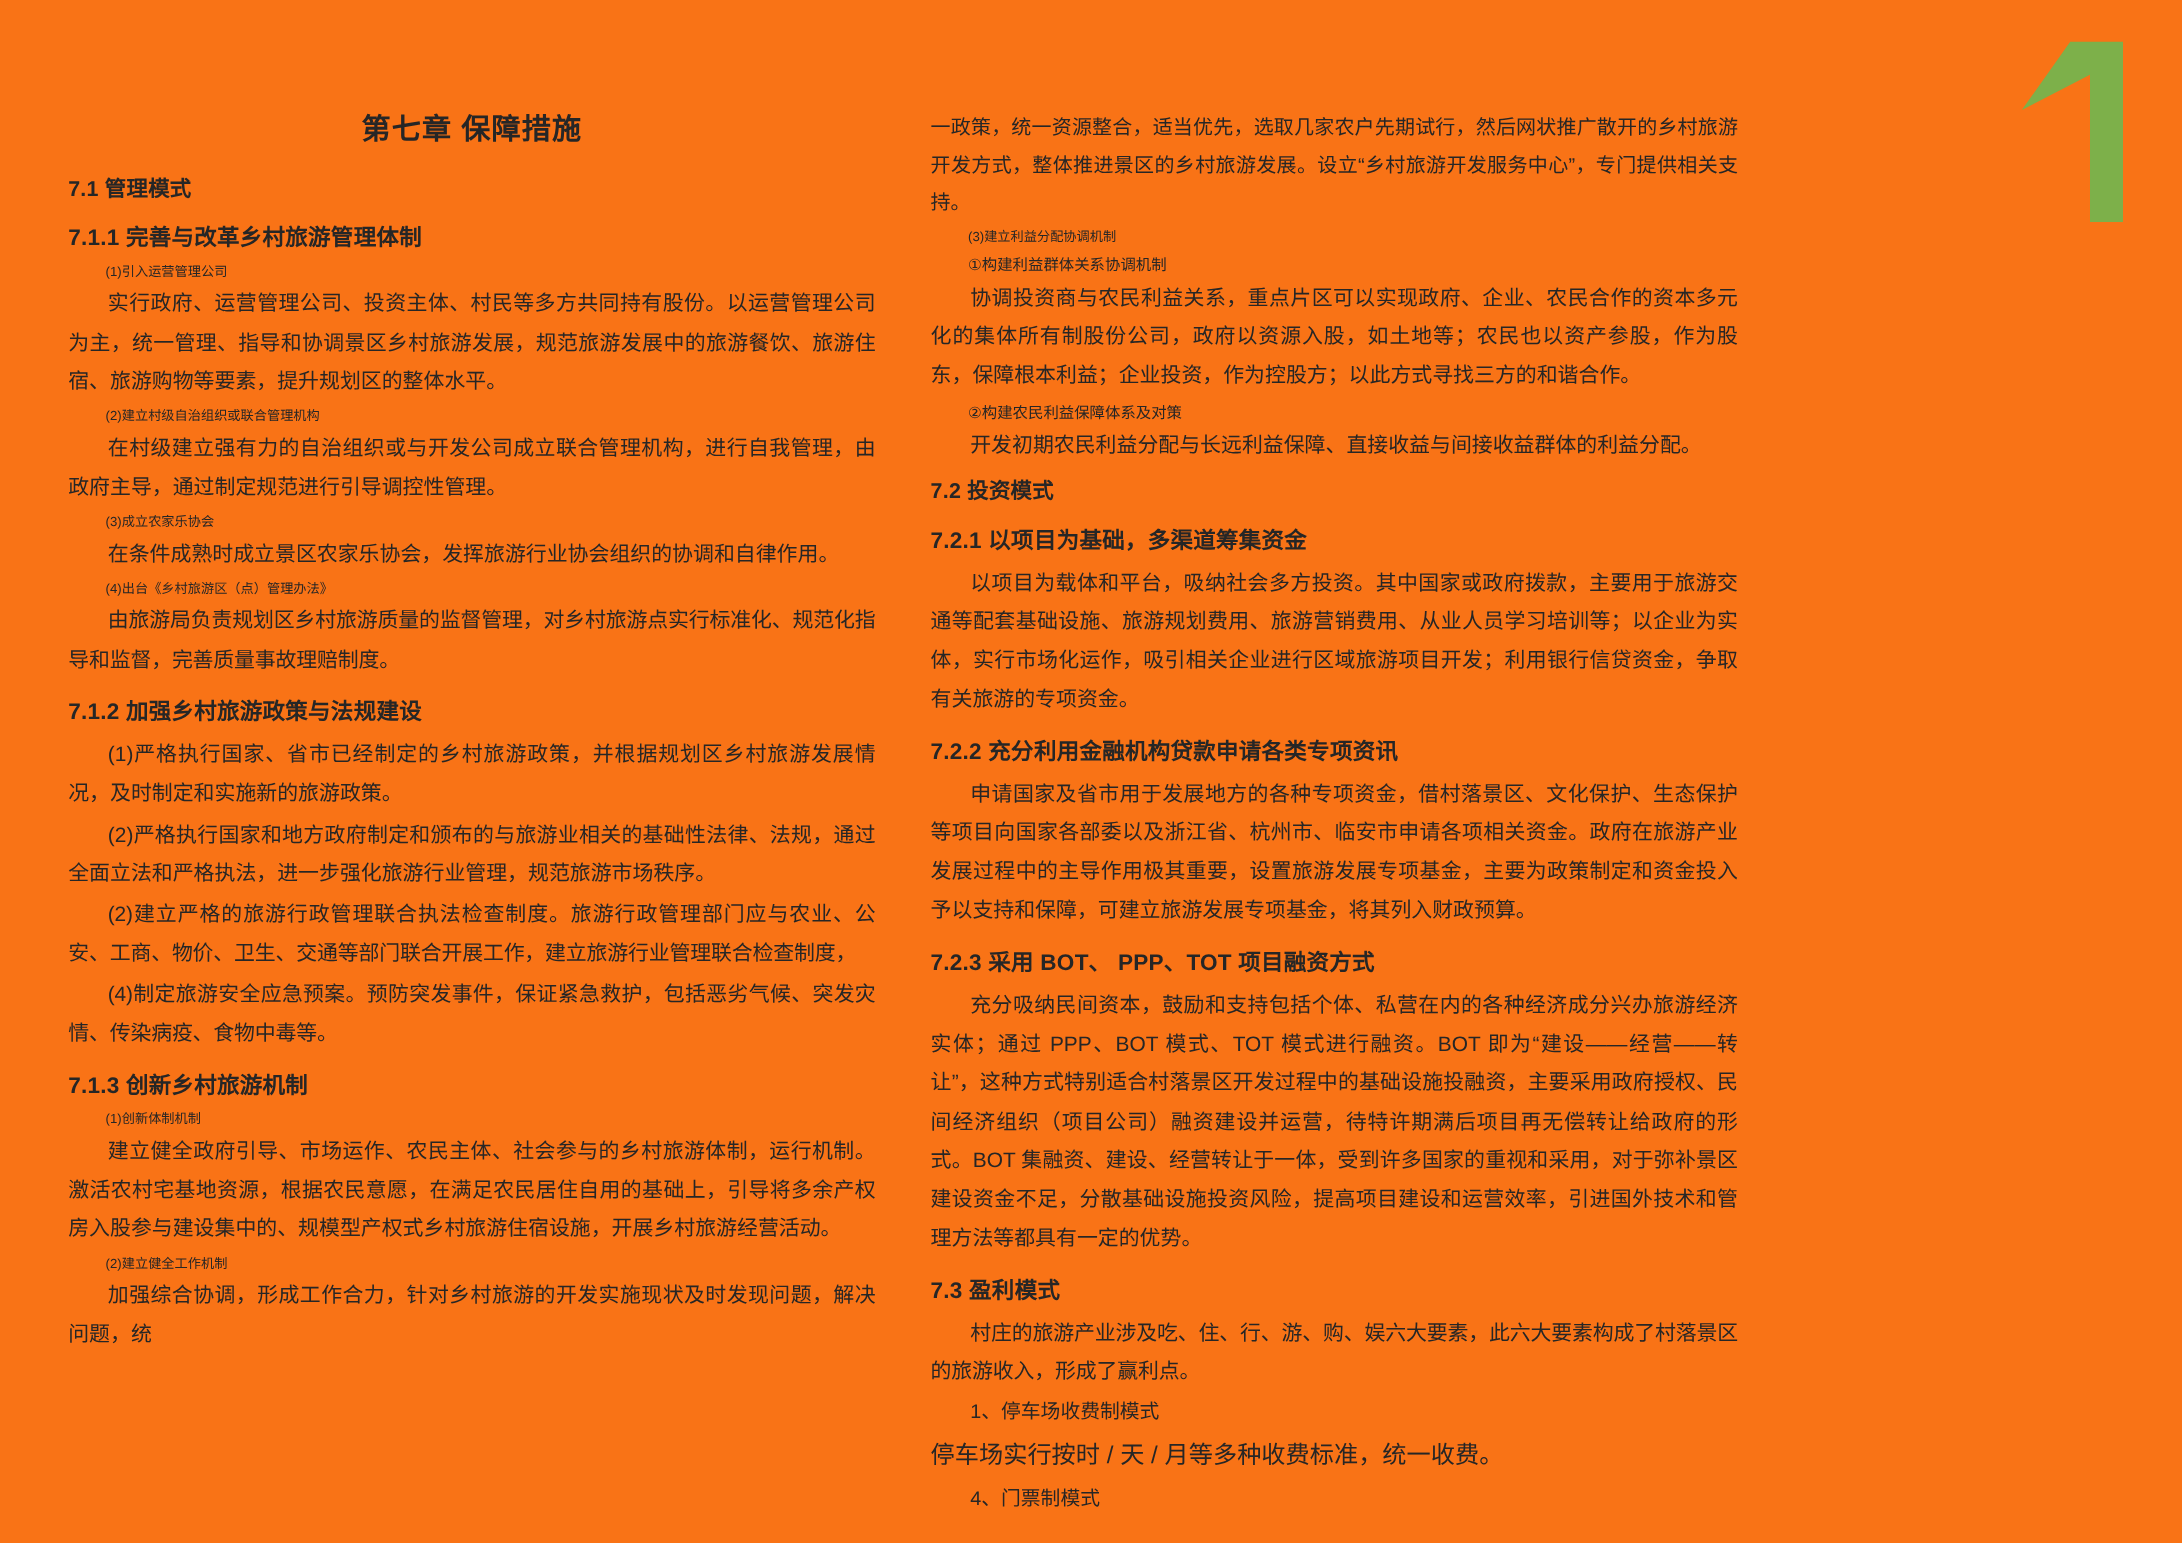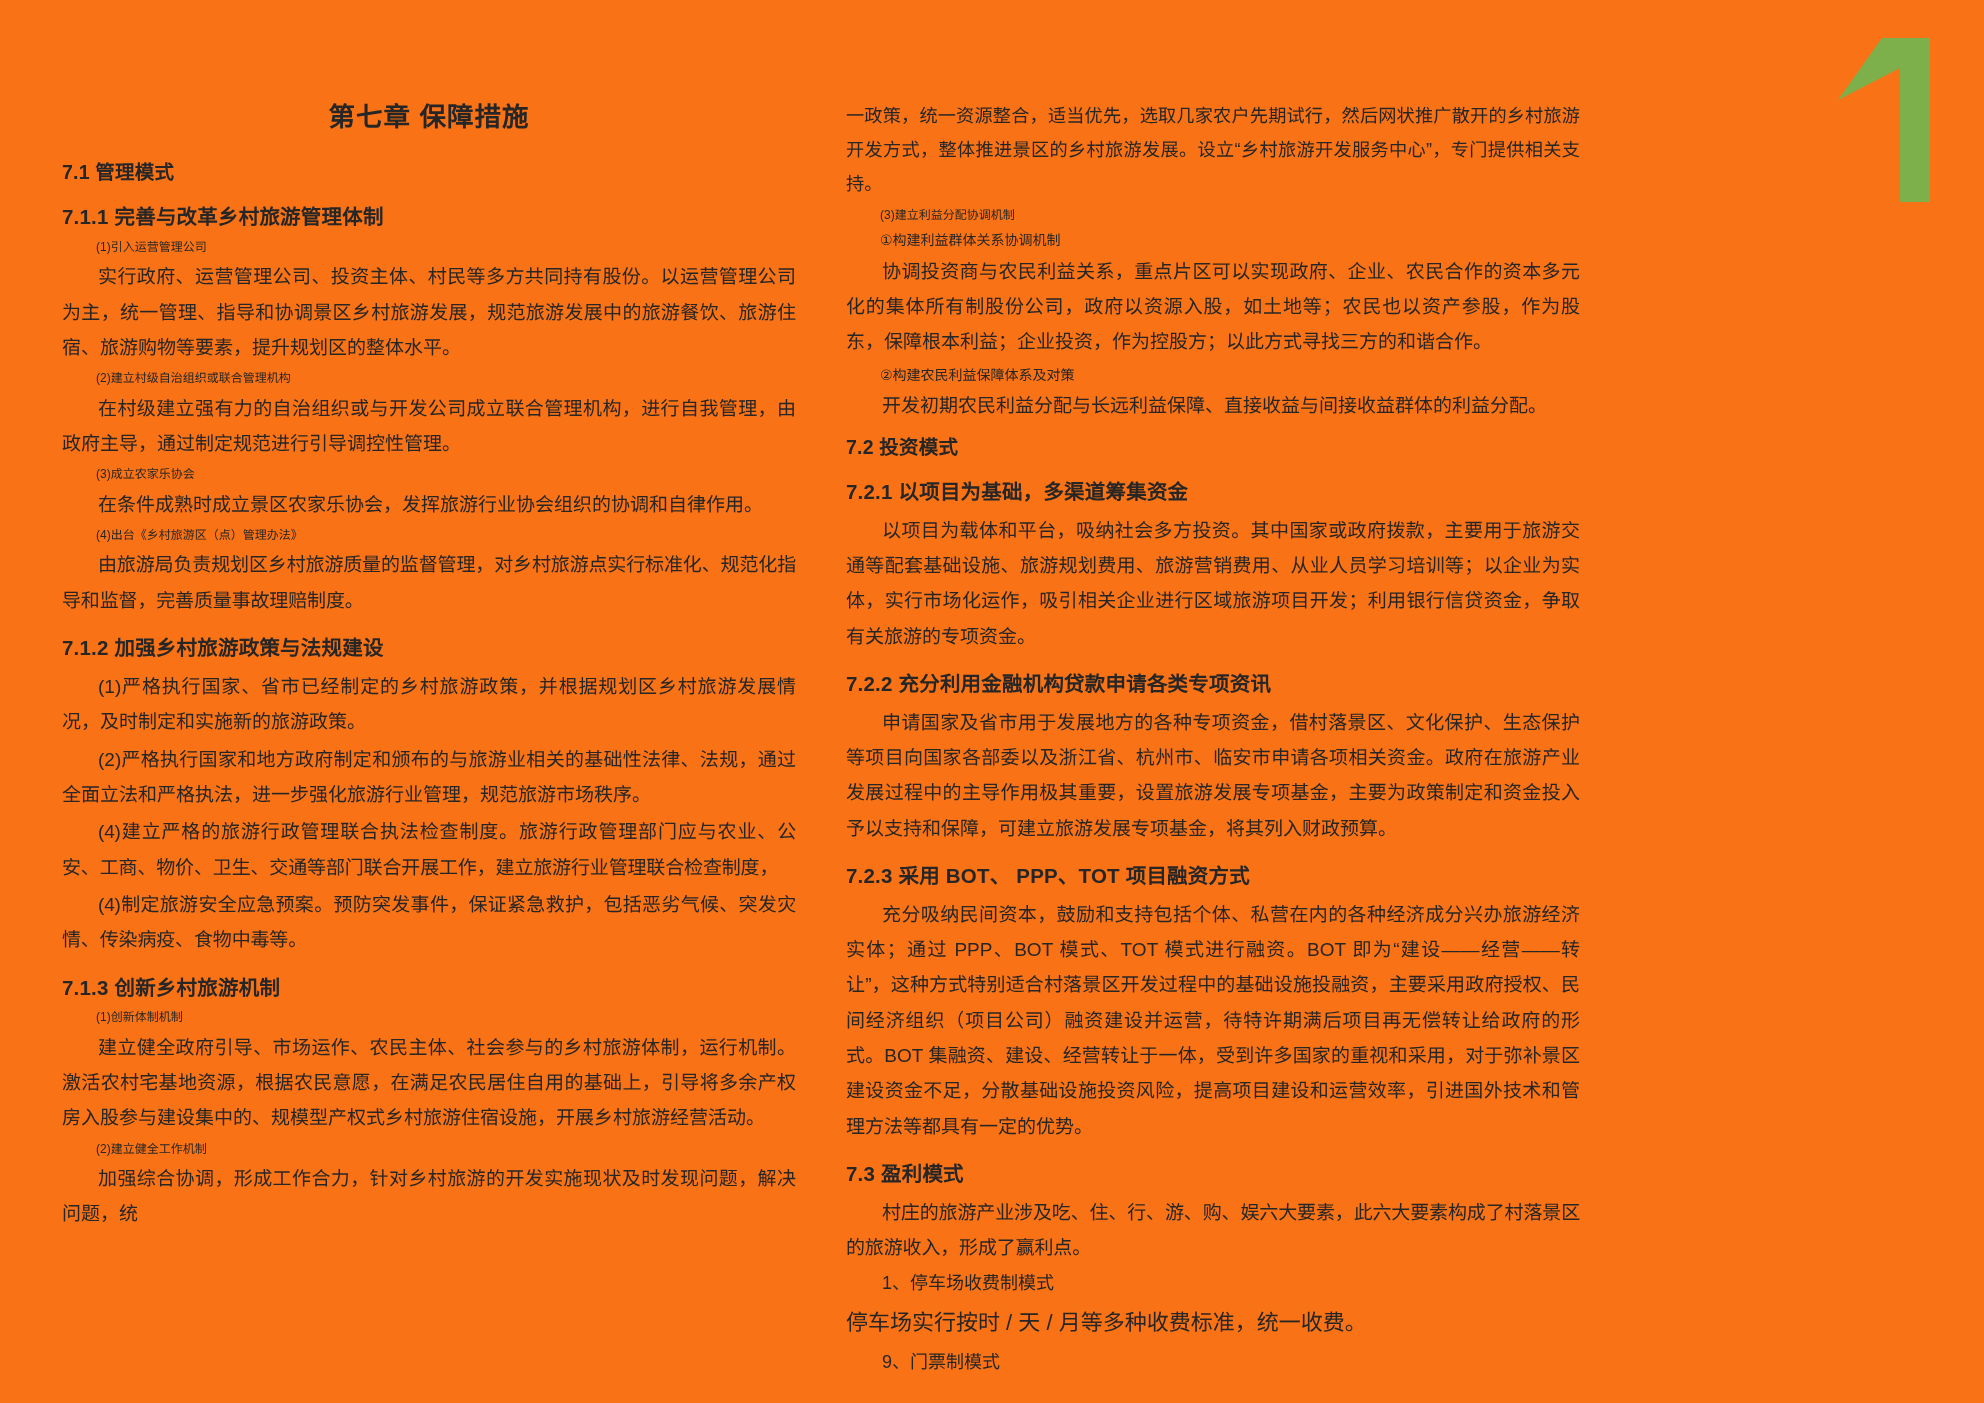--- a/index.html
+++ b/index.html
@@ -140,21 +140,21 @@
       <p class="sub">(3)成立农家乐协会</p>
       <p class="para">在条件成熟时成立景区农家乐协会，发挥旅游行业协会组织的协调和自律作用。</p>
 
       <p class="sub">(4)出台《乡村旅游区（点）管理办法》</p>
       <p class="para tight">由旅游局负责规划区乡村旅游质量的监督管理，对乡村旅游点实行标准化、规范化指导和监督，完善质量事故理赔制度。</p>
 
       <h3 class="h3">7.1.2 加强乡村旅游政策与法规建设</h3>
 
       <p class="para">(1)严格执行国家、省市已经制定的乡村旅游政策，并根据规划区乡村旅游发展情况，及时制定和实施新的旅游政策。</p>
       <p class="para">(2)严格执行国家和地方政府制定和颁布的与旅游业相关的基础性法律、法规，通过全面立法和严格执法，进一步强化旅游行业管理，规范旅游市场秩序。</p>
-      <p class="para tight">(4)建立严格的旅游行政管理联合执法检查制度。旅游行政管理部门应与农业、公安、工商、物价、卫生、交通等部门联合开展工作，建立旅游行业管理联合检查制度，</p>
+      <p class="para tight">(2)建立严格的旅游行政管理联合执法检查制度。旅游行政管理部门应与农业、公安、工商、物价、卫生、交通等部门联合开展工作，建立旅游行业管理联合检查制度，</p>
       <p class="para tight">(4)制定旅游安全应急预案。预防突发事件，保证紧急救护，包括恶劣气候、突发灾情、传染病疫、食物中毒等。</p>
 
       <h3 class="h3">7.1.3 创新乡村旅游机制</h3>
 
       <p class="sub">(1)创新体制机制</p>
       <p class="para">建立健全政府引导、市场运作、农民主体、社会参与的乡村旅游体制，运行机制。激活农村宅基地资源，根据农民意愿，在满足农民居住自用的基础上，引导将多余产权房入股参与建设集中的、规模型产权式乡村旅游住宿设施，开展乡村旅游经营活动。</p>
 
       <p class="sub">(2)建立健全工作机制</p>
       <p class="para">加强综合协调，形成工作合力，针对乡村旅游的开发实施现状及时发现问题，解决问题，统</p>
     </div>
@@ -179,17 +179,17 @@
       <p class="para">申请国家及省市用于发展地方的各种专项资金，借村落景区、文化保护、生态保护等项目向国家各部委以及浙江省、杭州市、临安市申请各项相关资金。政府在旅游产业发展过程中的主导作用极其重要，设置旅游发展专项基金，主要为政策制定和资金投入予以支持和保障，可建立旅游发展专项基金，将其列入财政预算。</p>
 
       <h3 class="h3">7.2.3 采用 BOT、 PPP、TOT 项目融资方式</h3>
       <p class="para">充分吸纳民间资本，鼓励和支持包括个体、私营在内的各种经济成分兴办旅游经济实体；通过 PPP、BOT 模式、TOT 模式进行融资。BOT 即为“建设——经营——转让”，这种方式特别适合村落景区开发过程中的基础设施投融资，主要采用政府授权、民间经济组织（项目公司）融资建设并运营，待特许期满后项目再无偿转让给政府的形式。BOT 集融资、建设、经营转让于一体，受到许多国家的重视和采用，对于弥补景区建设资金不足，分散基础设施投资风险，提高项目建设和运营效率，引进国外技术和管理方法等都具有一定的优势。</p>
 
       <h3 class="h3">7.3 盈利模式</h3>
       <p class="para tight">村庄的旅游产业涉及吃、住、行、游、购、娱六大要素，此六大要素构成了村落景区的旅游收入，形成了赢利点。</p>
 
       <p class="list-item">1、停车场收费制模式</p>
       <p class="list-body">停车场实行按时 / 天 / 月等多种收费标准，统一收费。</p>
-      <p class="list-item">9、门票制模式</p>
+      <p class="list-item">4、门票制模式</p>
     </div>
 
   </div>
 </div>
 
 </body></html>

